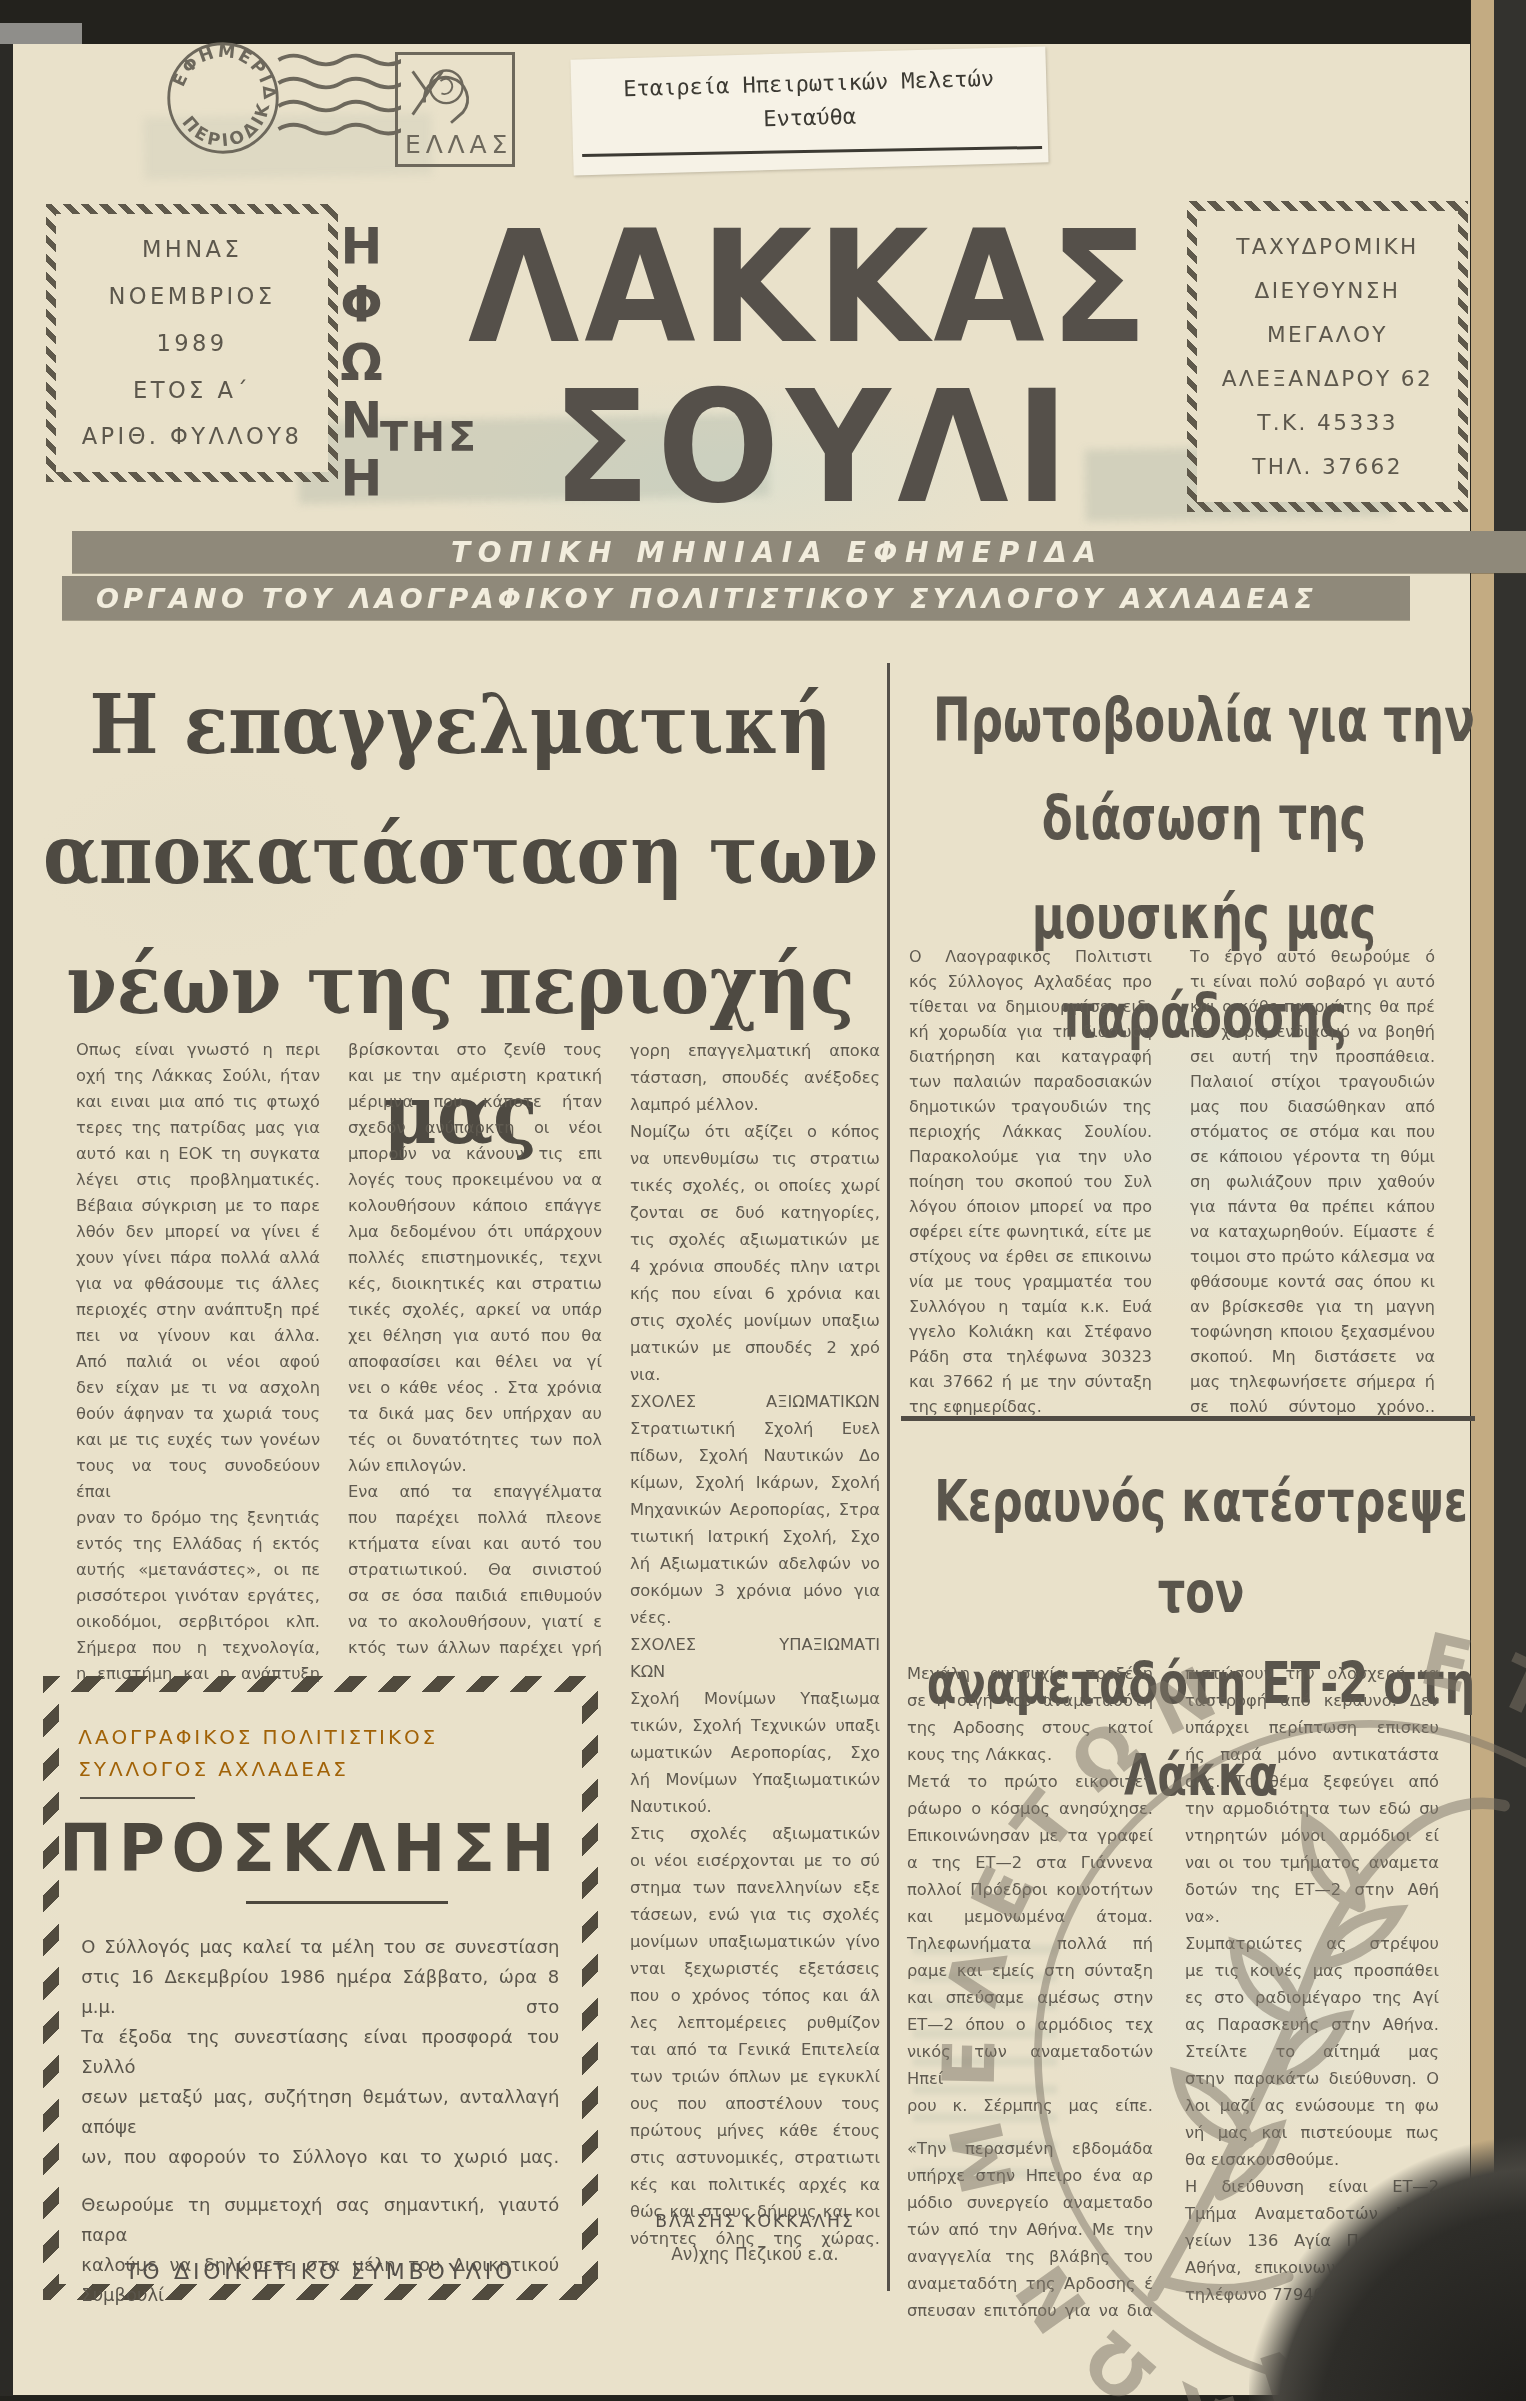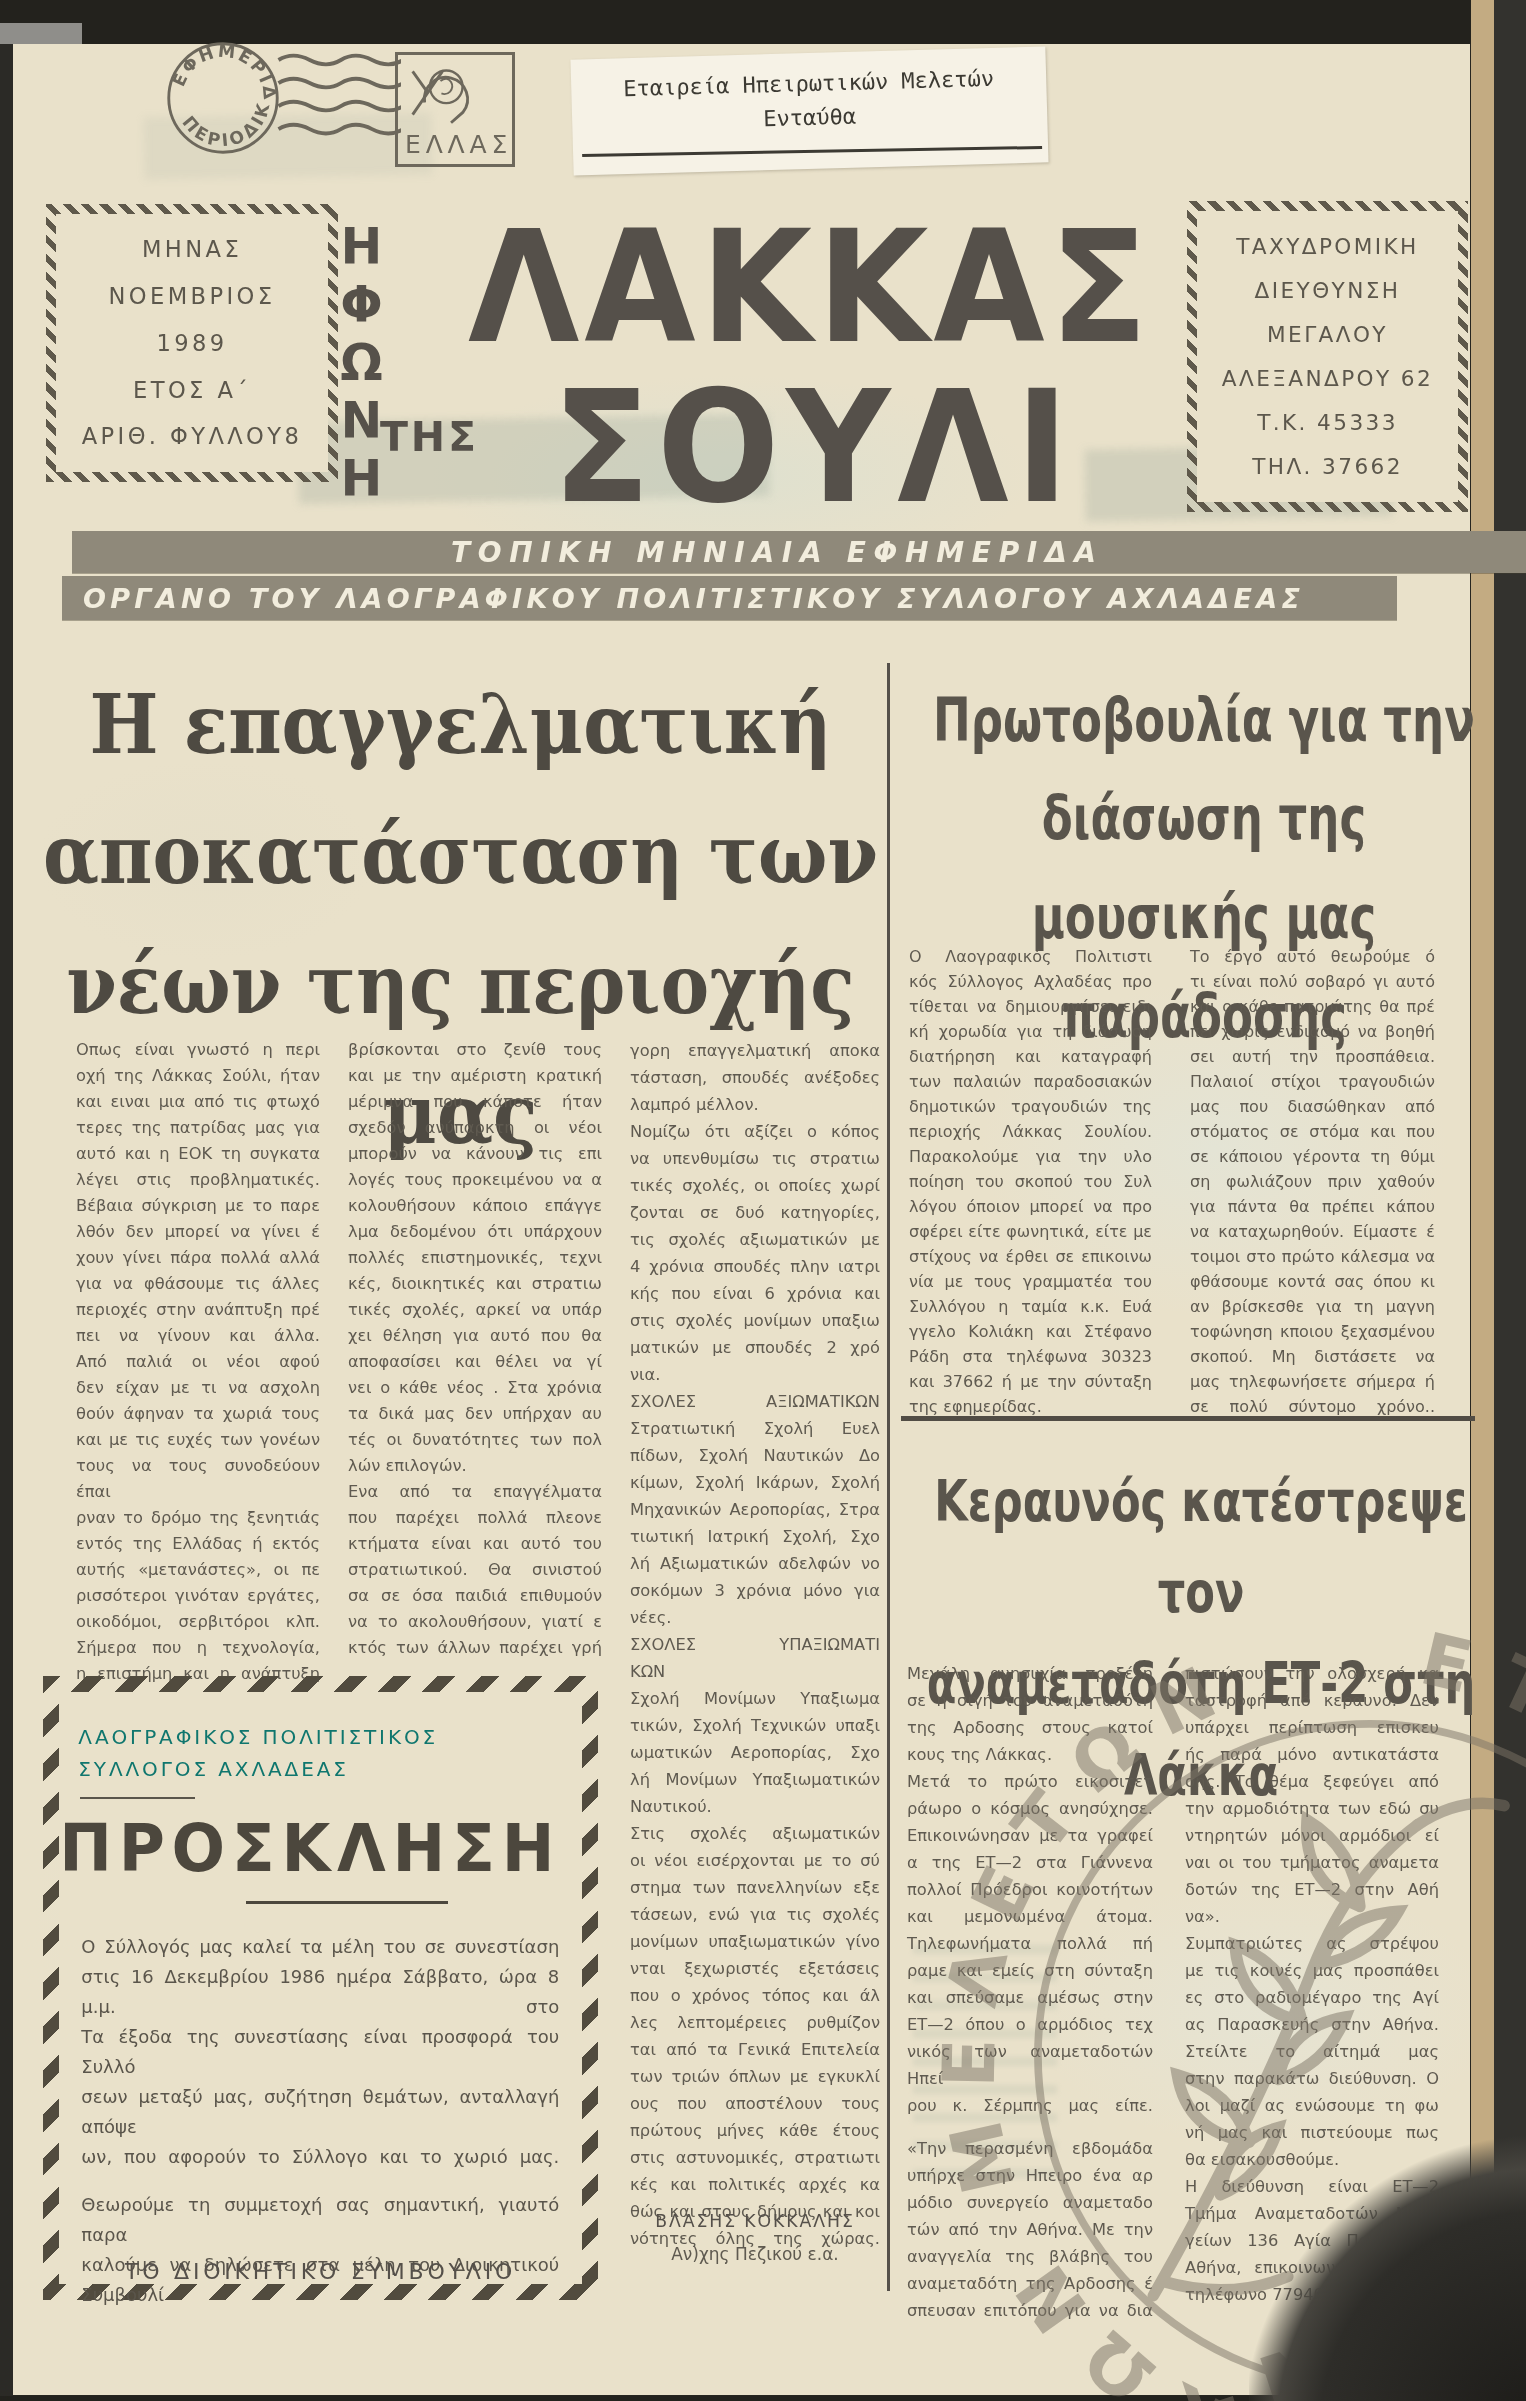--- a/index.html
+++ b/index.html
@@ -50,21 +50,21 @@
   #word-tis{left:380px;top:413px;font-size:41px;font-weight:bold;letter-spacing:2.9px;color:#56514a;}
   .bigtitle{font-weight:bold;color:#55504a;transform-origin:top left;white-space:nowrap;}
   #title1{left:468px;top:196px;font-size:144px;letter-spacing:4.8px;transform:scaleY(1.08);}
   #title2{left:552px;top:356px;font-size:144px;letter-spacing:6.7px;transform:scaleY(1.08);}
   
   .banner{background:#8f897a;color:#f2eddd;font-style:italic;font-weight:bold;white-space:nowrap;
      display:flex;align-items:center;box-shadow:0 1px 0 rgba(70,65,50,.4);}
   #banner1{left:72px;top:531px;width:1235px;height:42px;font-size:28px;letter-spacing:7.7px;
      padding-left:379px;}
   #banner2{left:62px;top:576px;width:1314px;height:44px;font-size:27px;letter-spacing:4.3px;
-     padding-left:21px;}
+     padding-left:34px;}
   
   #headline-main{left:38px;top:659px;width:845px;text-align:center;font-family:"DejaVu Serif",serif;
      font-weight:bold;font-size:73px;line-height:116px;color:#4e4a42;transform:scaleY(1.12);
      transform-origin:top center;}
   #headline-music{left:899px;top:671px;width:610px;text-align:center;font-weight:bold;
      font-size:49px;line-height:81px;color:#5a554c;transform:scaleX(.92) scaleY(1.22);transform-origin:top center;}
   #headline-lightning{left:889px;top:1455px;width:624px;text-align:center;font-weight:bold;
      font-size:48px;line-height:76px;color:#5a554c;transform:scaleX(.9) scaleY(1.2);transform-origin:top center;}
   
   #vrule{left:887px;top:663px;width:2.9px;height:1628px;background:#55504a;}
@@ -79,21 +79,21 @@
   #mc3-sig{left:630px;top:2211px;width:250px;text-align:center;font-size:17.3px;letter-spacing:1.9px;color:#55504a;}
   #mc3-role{left:630px;top:2244px;width:250px;text-align:center;font-size:17px;color:#5f5a50;}
   #acolA{left:909px;top:936px;width:243px;line-height:25px;font-size:16px;}
   #acolB{left:1190px;top:936px;width:245px;line-height:25px;font-size:16px;}
   #bcolA{left:907px;top:1652px;width:246px;line-height:27px;}
   #bcolB{left:1185px;top:1652px;width:254px;line-height:27px;}
   
   #invite{left:43px;top:1676px;width:555px;height:624px;
      background:repeating-linear-gradient(135deg,#514b3e 0 12.5px,rgba(0,0,0,0) 12.5px 31px);}
   #invite .inner{position:absolute;inset:16.3px;background:#e9e1ca;}
-  #inv-org{position:absolute;left:19px;top:29px;font-size:20px;letter-spacing:2.9px;color:#0f766e;line-height:32px;}
+  #inv-org{position:absolute;left:19px;top:29px;font-size:20px;letter-spacing:2.9px;color:#a16207;line-height:32px;}
   #inv-org-line{position:absolute;left:21px;top:105px;width:115px;border-bottom:2.9px solid #5a554b;}
   #inv-title{position:absolute;left:0;right:29px;top:120px;text-align:center;font-weight:bold;
      font-size:63px;letter-spacing:6.7px;color:#4c473d;transform:scaleY(1.05);}
   #inv-title-line{position:absolute;left:187px;top:209px;width:202px;border-bottom:3.4px solid #4c473d;}
   #inv-body{position:absolute;left:22px;top:240px;width:478px;font-size:18px;line-height:30px;color:#5a554b;}
   #inv-body .ln{min-height:1em;white-space:nowrap;}
   #inv-body .ln.j{text-align:justify;text-align-last:justify;white-space:normal;}
   #inv-sig{position:absolute;left:0;right:0;top:567px;text-align:center;font-size:22px;
      letter-spacing:3.8px;color:#55504a;}
   

